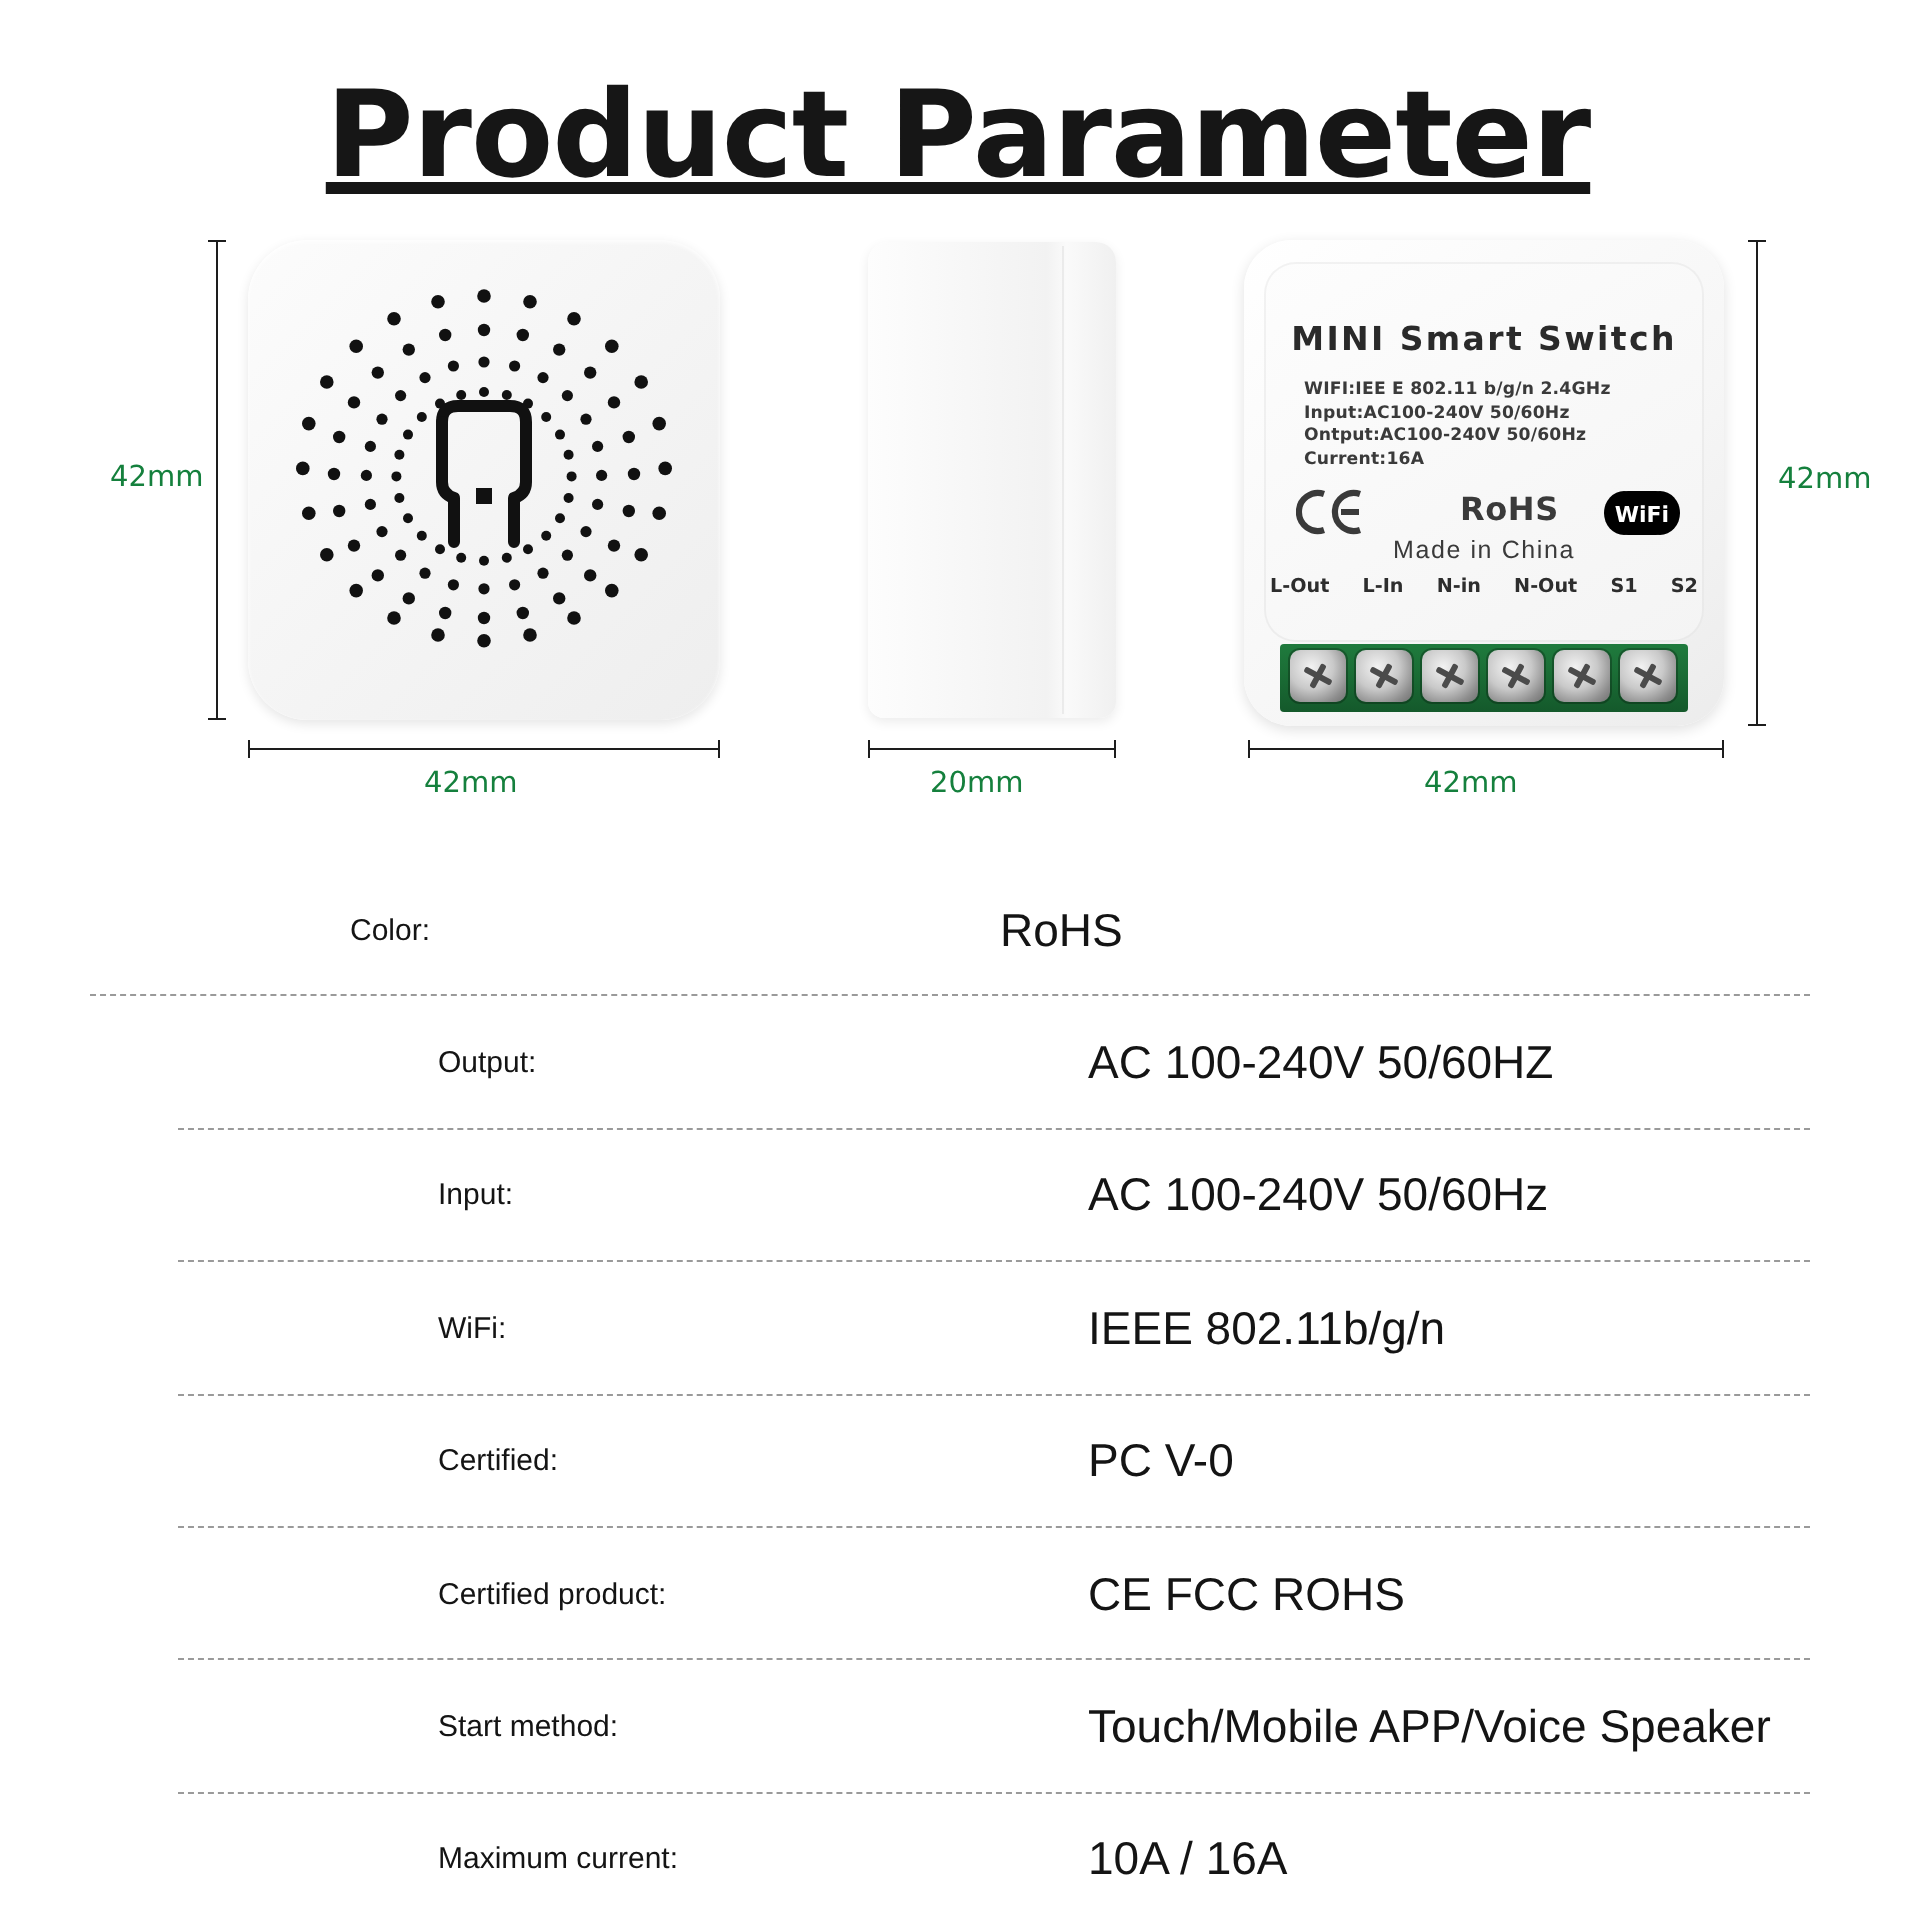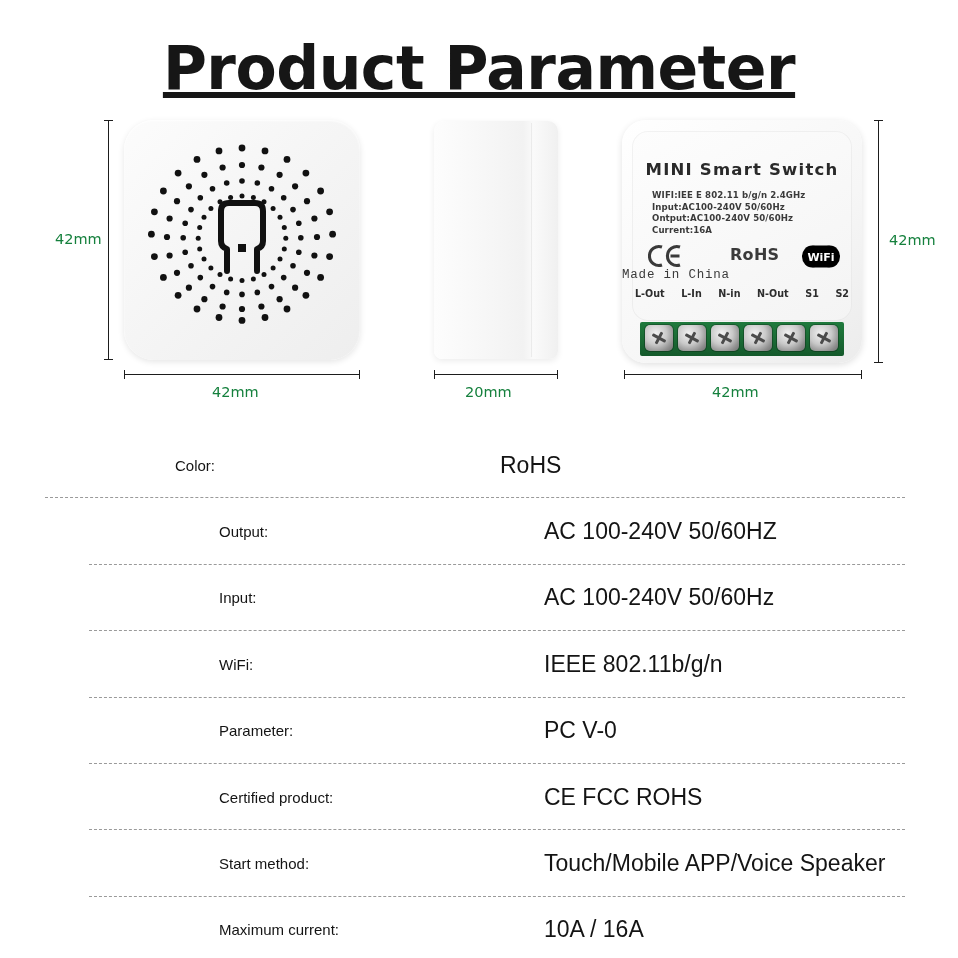--- a/index.html
+++ b/index.html
@@ -160,24 +160,25 @@
     left: 180px;
     top: 0px;
     width: 38px;
     height: 25px;
   }
   #made-in {
     position: absolute;
     top: 148px;
     left: 0;
     width: 240px;
+    text-align: center;
     font-size: 12.5px;
     color: #3a3a3a;
     letter-spacing: 0.8px;
-    font-family: Liberation Mono, monospace;
+    font-family: Liberation Sans, sans-serif;
   }
   #terminal-labels {
     position: absolute;
     top: 168px;
     left: 13px;
     width: 214px;
     display: flex;
     justify-content: space-between;
     font-size: 9.6px;
     font-weight: bold;
@@ -513,21 +514,21 @@
     <span class="spec-sep"></span>
   </div>
 
   <div class="spec-row">
     <span class="spec-label">WiFi:</span>
     <span class="spec-value">IEEE 802.11b/g/n</span>
     <span class="spec-sep"></span>
   </div>
 
   <div class="spec-row">
-    <span class="spec-label">Parameter:</span>
+    <span class="spec-label">Certified:</span>
     <span class="spec-value">PC V-0</span>
     <span class="spec-sep"></span>
   </div>
 
   <div class="spec-row">
     <span class="spec-label">Certified product:</span>
     <span class="spec-value">CE FCC ROHS</span>
     <span class="spec-sep"></span>
   </div>
 

